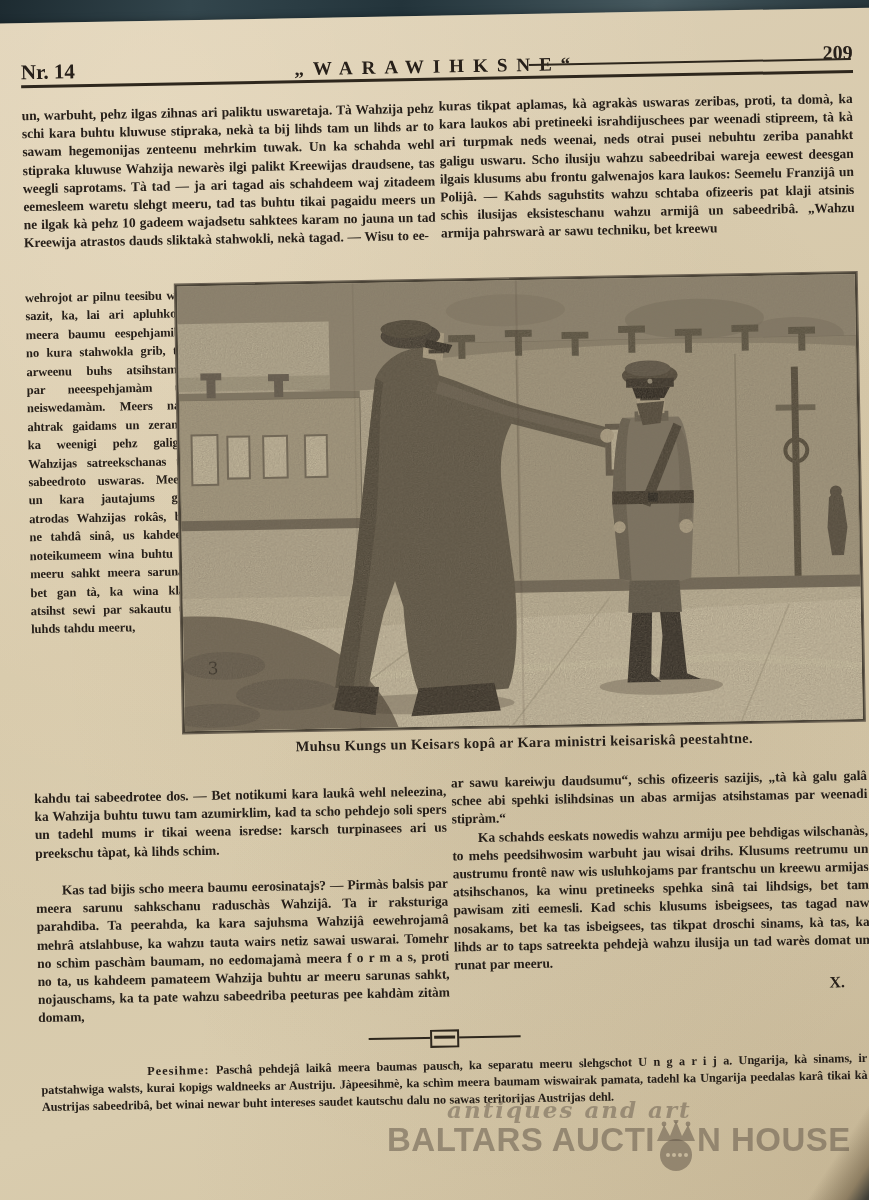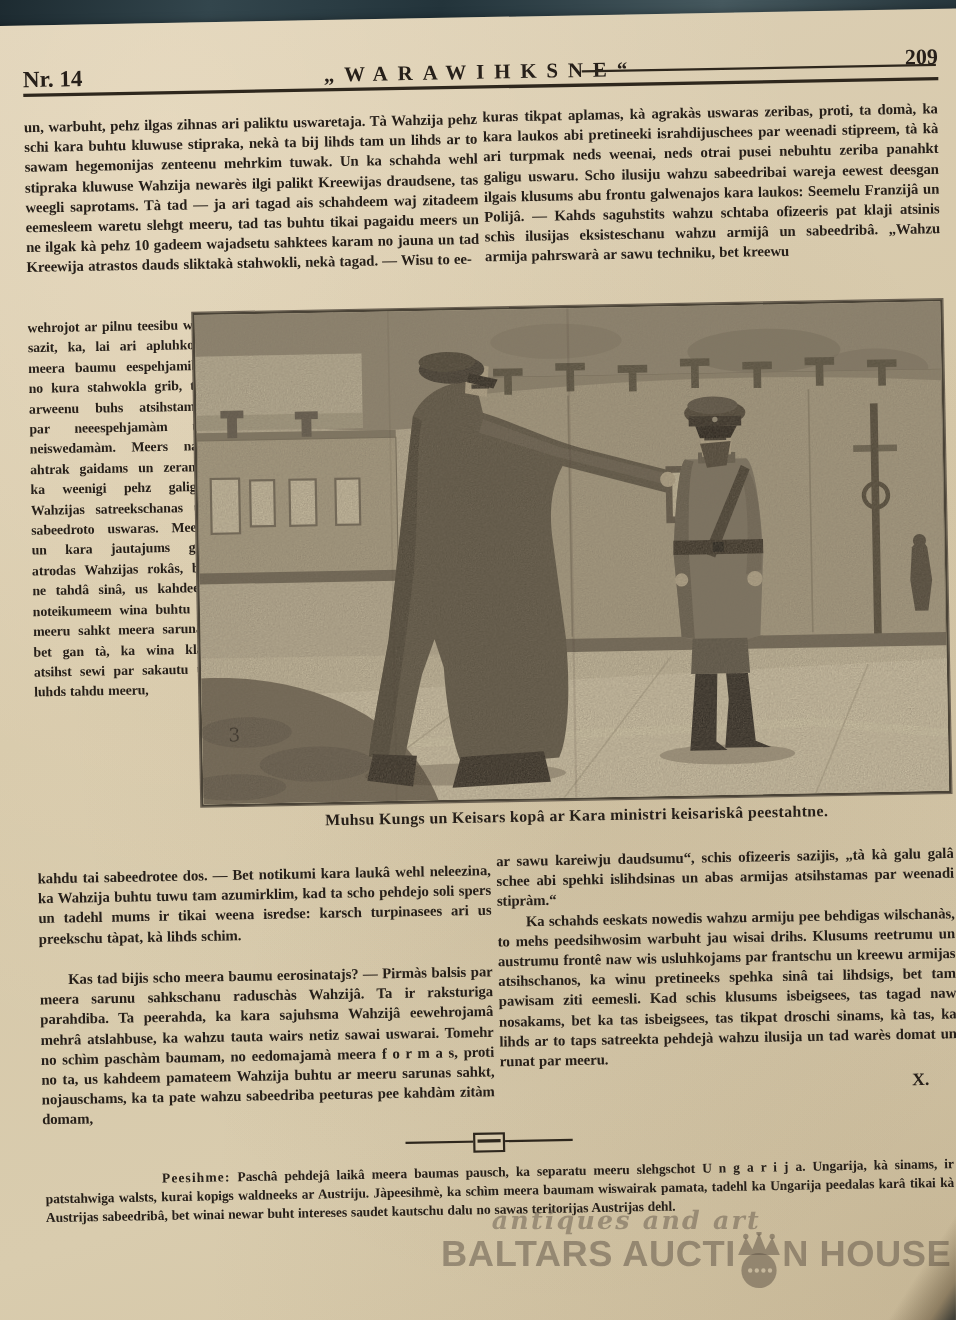--- a/index.html
+++ b/index.html
@@ -55,21 +55,21 @@
 
   .footnote{position:absolute;left:2px;top:1014px;width:826px;font-size:12.3px;line-height:17px;}
   .footnote p{margin:0;text-indent:106px;}
   .fn-label{letter-spacing:1px;}
 
   .watermark{position:absolute;left:387px;top:1096px;width:450px;pointer-events:none;}
   .wm-tagline{font-family:"DejaVu Serif",serif;font-style:italic;font-weight:700;
     font-size:23px;letter-spacing:2px;margin-left:60px;color:rgba(102,90,75,.5);}
   .wm-brand{display:flex;align-items:center;margin-top:-3px;
     font-family:"Liberation Sans",sans-serif;font-weight:700;font-size:33px;
-    letter-spacing:.5px;color:rgba(96,85,71,.52);white-space:nowrap;margin-left:14px;}
+    letter-spacing:.5px;color:rgba(96,85,71,.52);white-space:nowrap;}
   .wm-crown{width:44px;height:52px;margin:0 -1px -12px -1px;flex:0 0 auto;}
 
   .corner-shadow{position:absolute;right:0;bottom:0;width:70px;height:120px;
     background:linear-gradient(123deg,transparent 58%,rgba(74,58,35,.45) 84%,rgba(30,33,31,.8) 98%);}
 </style>
 </head>
 <body>
 
 <div class="stage">
 

